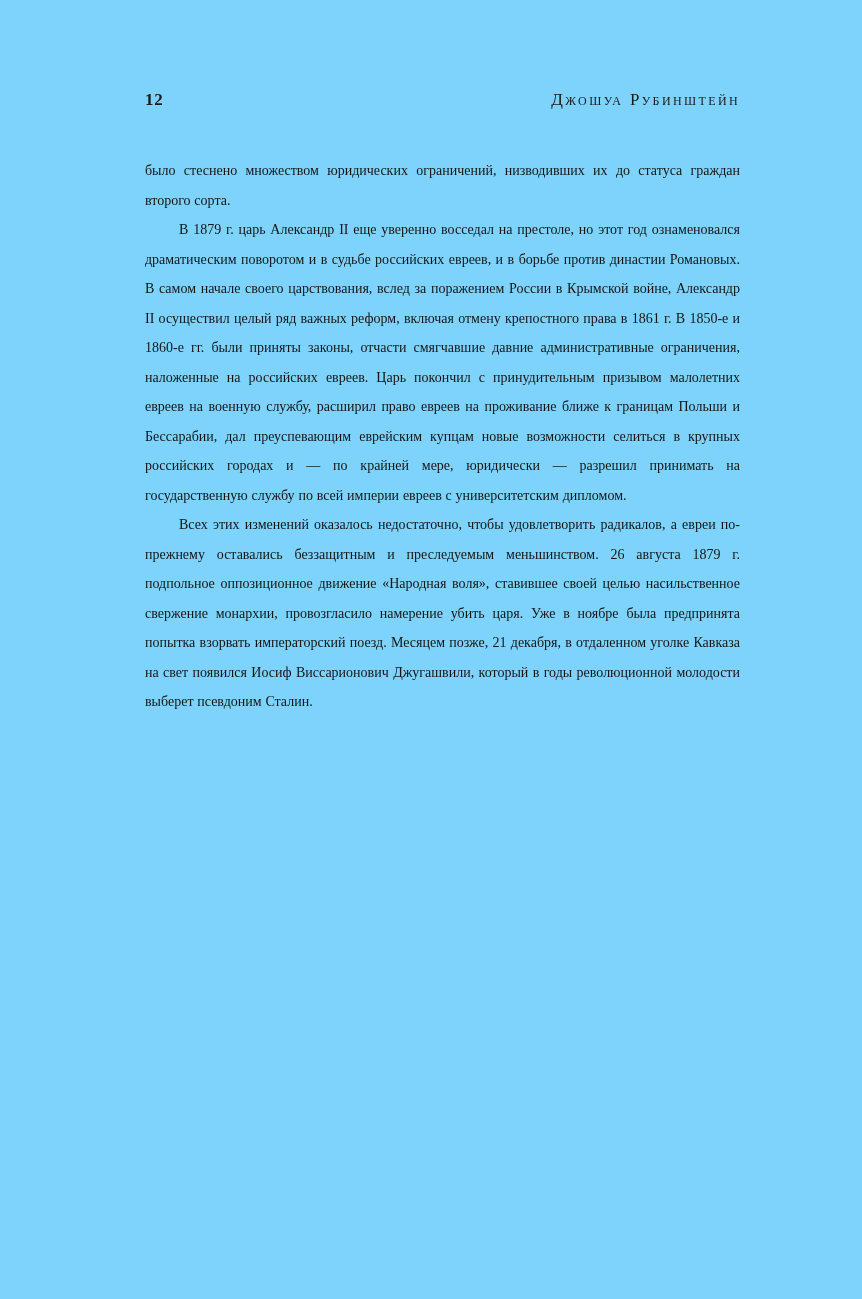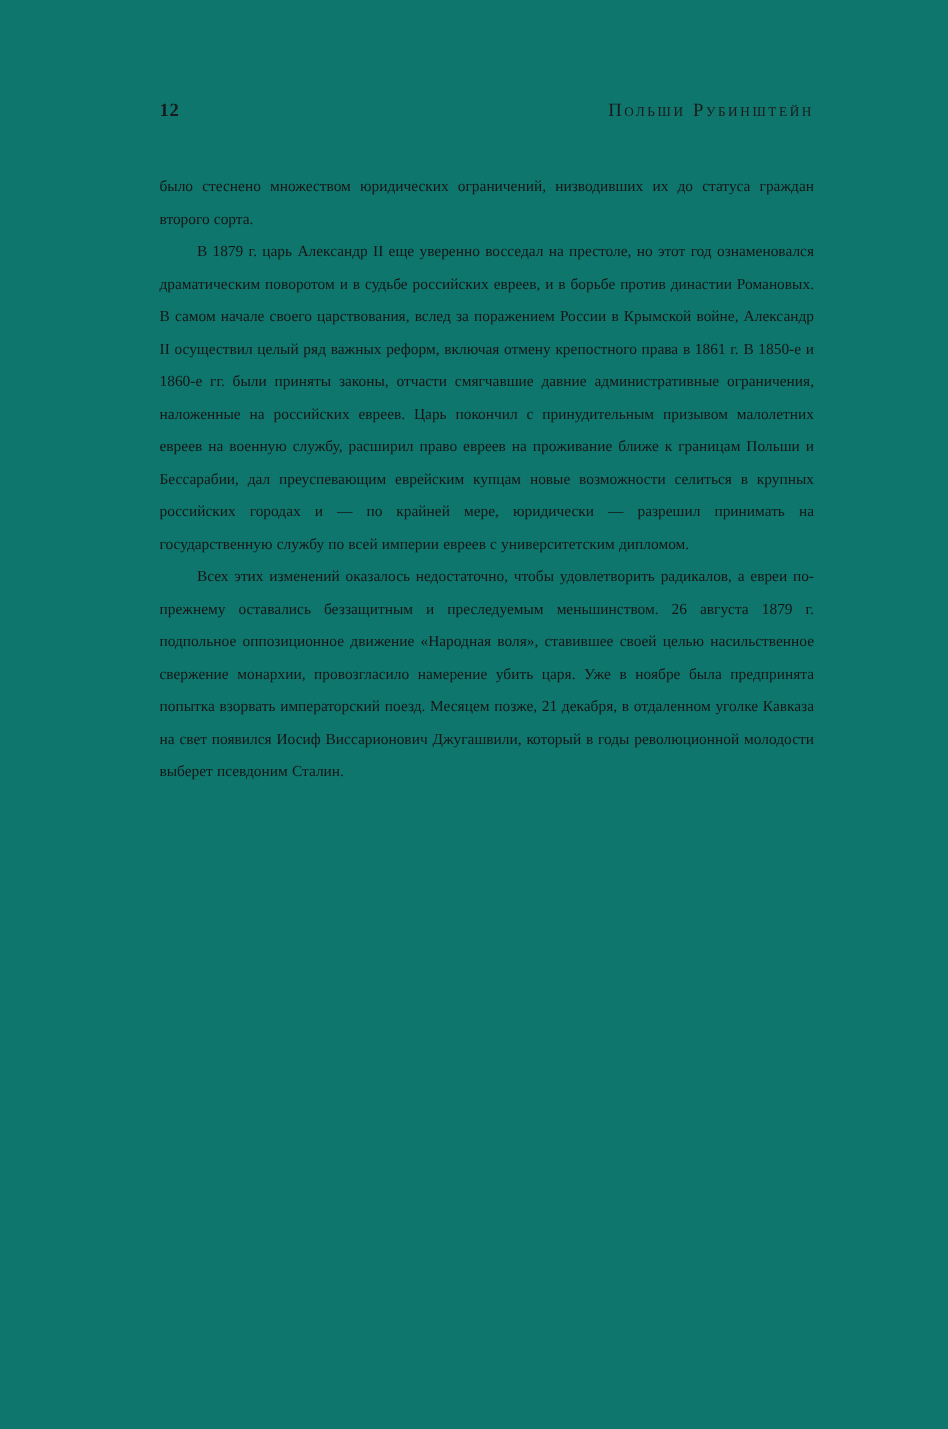--- a/index.html
+++ b/index.html
@@ -7,21 +7,21 @@
   html, body {
     width: 862px;
     height: 1299px;
     background: #ffffff;
     overflow: hidden;
   }
 
   .page {
     width: 862px;
     height: 1299px;
-    background: #0f766e;
+    background: #7dd3fc;
     color: #151515;
     font-family: "Liberation Serif", "DejaVu Serif", serif;
     padding: 90px 122px 60px 145px;
   }
 
   .running-head {
     display: flex;
     justify-content: space-between;
     align-items: baseline;
     font-size: 17px;
@@ -57,21 +57,21 @@
     text-indent: 34px;
   }
 </style>
 </head>
 <body>
 
 <div class="page">
 
   <div class="running-head">
     <span class="page-number">12</span>
-    <span class="running-title">Польши Рубинштейн</span>
+    <span class="running-title">Джошуа Рубинштейн</span>
   </div>
 
   <div class="body-text">
     <p>было стеснено множеством юридических ограничений, низводивших их до статуса граждан второго сорта.</p>
     <p class="indent">В 1879 г. царь Александр II еще уверенно восседал на престоле, но этот год ознаменовался драматическим поворотом и в судьбе российских евреев, и в борьбе против династии Романовых. В самом начале своего царствования, вслед за поражением России в Крымской войне, Александр II осуществил целый ряд важных реформ, включая отмену крепостного права в 1861 г. В 1850-е и 1860-е гг. были приняты законы, отчасти смягчавшие давние административные ограничения, наложенные на российских евреев. Царь покончил с принудительным призывом малолетних евреев на военную службу, расширил право евреев на проживание ближе к границам Польши и Бессарабии, дал преуспевающим еврейским купцам новые возможности селиться в крупных российских городах и — по крайней мере, юридически — разрешил принимать на государственную службу по всей империи евреев с университетским дипломом.</p>
     <p class="indent">Всех этих изменений оказалось недостаточно, чтобы удовлетворить радикалов, а евреи по-прежнему оставались беззащитным и преследуемым меньшинством. 26 августа 1879 г. подпольное оппозиционное движение «Народная воля», ставившее своей целью насильственное свержение монархии, провозгласило намерение убить царя. Уже в ноябре была предпринята попытка взорвать императорский поезд. Месяцем позже, 21 декабря, в отдаленном уголке Кавказа на свет появился Иосиф Виссарионович Джугашвили, который в годы революционной молодости выберет псевдоним Сталин.</p>
   </div>
 
 </div>
 

